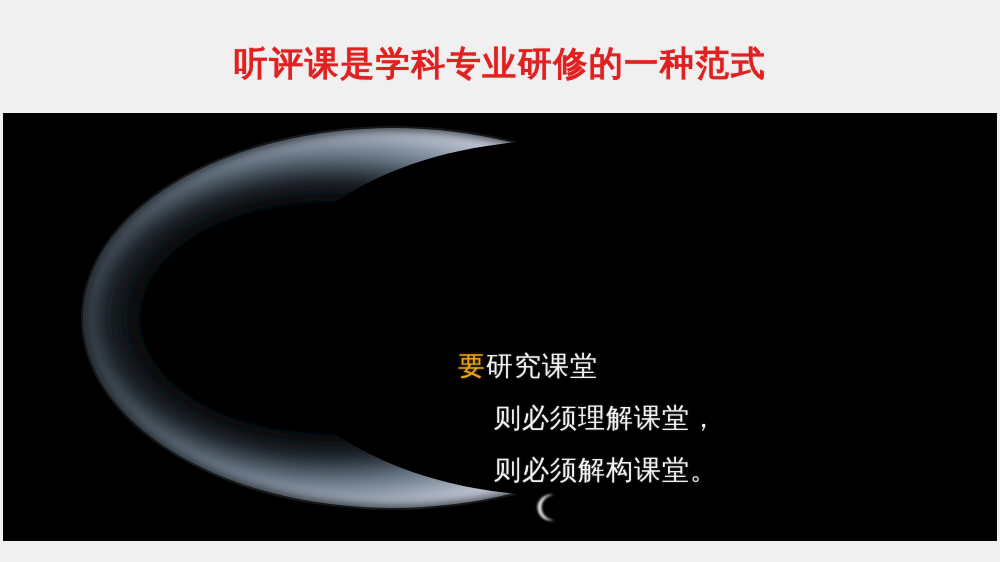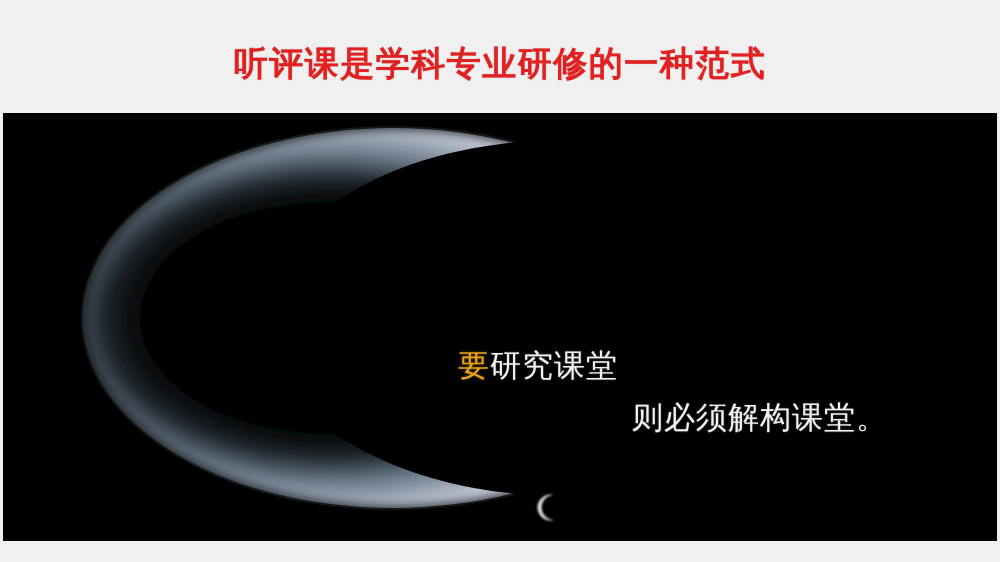--- a/index.html
+++ b/index.html
@@ -58,21 +58,21 @@
     height: 100%;
   }
 
   
   .quote-block {
     position: absolute;
     left: 455px;
     top: 118px;
     width: 430px;
     color: #f2f2f2;
-    font-size: 31px;
+    font-size: 27px;
     line-height: 50px;
     font-weight: 400;
     letter-spacing: 1px;
     text-shadow: 0 0 2px rgba(255,255,255,0.30);
     user-select: none;
   }
 
   .quote-line {
     white-space: nowrap;
   }
@@ -83,21 +83,21 @@
 
   .lead-char {
     color: #e8a317;
     font-weight: 500;
     text-shadow: 0 0 3px rgba(232,163,23,0.45);
   }
 
   .q-l1 { margin-top: 110px; }
   .q-l2 { margin-top: 2px; }
   .q-l3 { margin-top: 2px; }
-  .q-l4 { margin-top: 2px; text-align: right; }
+  .q-l4 { margin-top: 2px; }
 </style>
 </head>
 <body>
 
 <div class="slide">
 
   <div class="slide-title">听评课是学科专业研修的一种范式</div>
 
   <div class="image-panel">
 
@@ -161,19 +161,20 @@
           <path d="M 551 482
                    a 13 13 0 1 0 0.1 25
                    a 10.5 10.5 0 1 1 -0.1 -25 Z" transform="translate(0,-100)" fill="#e6e9ef" opacity="0.96"></path>
         </g>
       </svg>
     </div>
 
     <div class="quote-block">
       <div class="quote-line q-l1"><span class="lead-char">要</span><span>研究课堂</span></div>
 
+      <div class="quote-line indent q-l2"><span class="lead-char"></span><span>则必须理解课堂，</span></div>
 
 
       <div class="quote-line indent q-l4"><span class="lead-char"></span><span>则必须解构课堂。</span></div>
     </div>
 
   </div>
 </div>
 
 </body></html>

